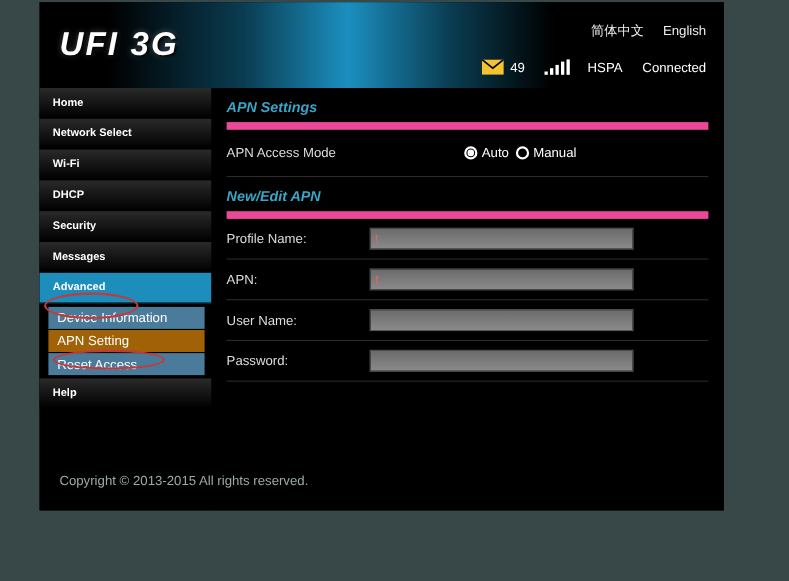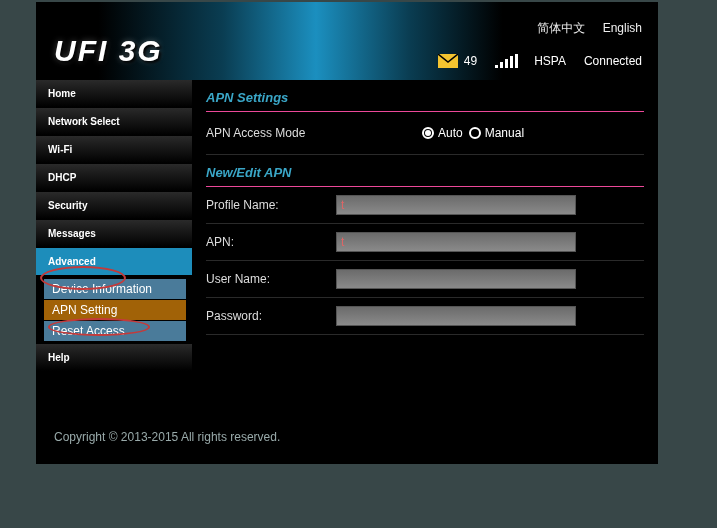--- a/index.html
+++ b/index.html
@@ -17,21 +17,21 @@
     left: 36px; top: 2px;
     width: 622px; height: 462px;
     background: #000;
   }
   .header {
     height: 78px;
     background: linear-gradient(to right, #000 0%, #000 10%, #0a3d52 30%, #1b8fbf 45%, #0a3d52 60%, #000 75%, #000 100%);
     position: relative;
   }
   .logo {
-    position: absolute; left: 18px; top: 32px;
+    position: absolute; left: 18px; top: 22px;
     font-size: 30px; font-weight: 900;
     color: #fff; letter-spacing: 2px;
     font-style: italic;
     text-shadow: 2px 2px 3px #000, 0 0 6px rgba(255,255,255,0.3);
     font-family: "Arial Black", Arial, sans-serif;
   }
   .lang { position: absolute; top: 18px; right: 16px; font-size: 12px; }
   .lang span { margin-left: 14px; cursor: pointer; color: #eee; }
   .statusbar { position: absolute; bottom: 12px; right: 16px; display: flex; align-items: center; gap: 18px; font-size: 12px; }
   .mail-icon { display: inline-flex; align-items: flex-end; gap: 6px; }
@@ -67,21 +67,21 @@
   .sub-item.active { background: #a16207; }
   .red-oval {
     position: absolute;
     border: 2px solid #c43a3a;
     border-radius: 50%;
     pointer-events: none;
   }
   .red-oval.r1 { left: 40px; top: 266px; width: 86px; height: 24px; }
   .red-oval.r2 { left: 48px; top: 318px; width: 102px; height: 18px; }
   .main { flex: 1; background: #000; padding: 0 14px 0 14px; overflow: hidden; }
-  .section-title { color: #3aa6c7; font-weight: bold; padding: 10px 0 6px; border-bottom: 1px solid #ec4899; font-style: italic; font-size: 13px; }
+  .section-title { color: #3aa6c7; font-weight: bold; padding: 10px 0 6px; border-bottom: 7px solid #ec4899; font-style: italic; font-size: 13px; }
   .row { display: flex; align-items: center; padding: 14px 0; border-bottom: 1px solid #2a2a2a; }
   .row .label { width: 130px; color: #ddd; font-size: 12px; }
   .radiogroup { display: flex; gap: 6px; align-items: center; margin-left: 86px; font-size: 12px; }
   .radio { display: inline-flex; align-items: center; gap: 4px; }
   .radio-dot { width: 12px; height: 12px; border: 2px solid #fff; border-radius: 50%; display: inline-flex; align-items: center; justify-content: center; }
   .radio-dot.checked::after { content:""; width:6px; height:6px; background:#fff; border-radius:50%; }
   .field-row { display: flex; align-items: center; padding: 8px 0; border-bottom: 1px solid #2a2a2a; }
   .field-row .label { width: 130px; color: #ddd; font-size: 12px; }
   .text-input {
     width: 240px; height: 20px;

